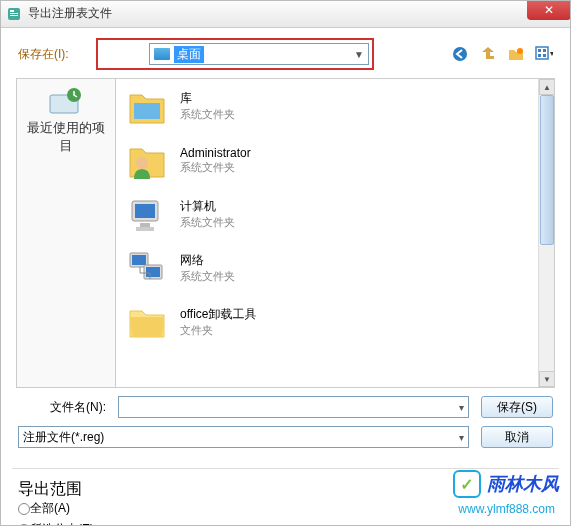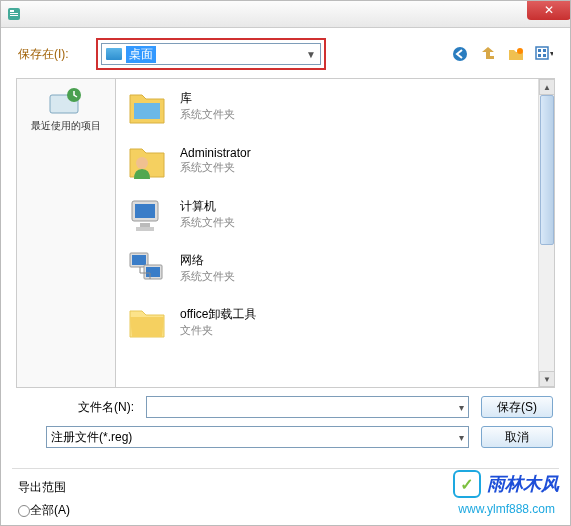--- a/index.html
+++ b/index.html
@@ -6,54 +6,54 @@
     body { width: 571px; height: 526px; background: #fff; overflow: hidden; position: relative; }
     
     .titlebar { height: 28px; background: linear-gradient(#fdfdfd, #e8e8e8); border-bottom: 1px solid #ccc; display: flex; align-items: center; padding: 0 6px; position: relative; }
     .titlebar-icon { width: 16px; height: 16px; margin-right: 6px; display: flex; align-items: center; justify-content: center; }
     .titlebar-text { font-size: 12px; color: #333; }
     .close-btn { position: absolute; right: 0; top: 0; width: 44px; height: 20px; background: linear-gradient(#e06060, #c83030); border-radius: 0 0 4px 4px; color: #fff; display: flex; align-items: center; justify-content: center; font-size: 12px; cursor: pointer; }
     
     .toolbar-row { display: flex; align-items: center; padding: 10px 18px 8px 18px; gap: 8px; }
     .save-in-label { font-size: 12px; color: #a16207; width: 70px; }
     .location-box { border: 2px solid #d03030; padding: 3px; display: inline-block; }
-    .location-dropdown { width: 220px; height: 22px; border: 1px solid #7e9db9; display: flex; align-items: center; padding: 0 4px; background: #fff; font-size: 12px; }
+    .location-dropdown { width: 220px; height: 22px; border: 1px solid #7e9db9; display: flex; align-items: center; padding: 0 4px; background: #fff; font-size: 12px; margin-left: 48px; }
     .location-dropdown .loc-icon { width: 16px; height: 12px; background: linear-gradient(#5bb5e8, #2e8fd0); margin-right: 4px; border-radius: 1px; }
     .location-selected { background: #3399ff; color: #fff; padding: 0 3px; }
     .dropdown-arrow { margin-left: auto; font-size: 10px; color: #555; }
     .spacer { flex: 1; }
     .nav-icons { display: flex; gap: 10px; align-items: center; }
     .nav-icon { width: 18px; height: 18px; display: flex; align-items: center; justify-content: center; cursor: pointer; }
     
     .main-area { display: flex; height: 310px; }
     .places-bar { width: 100px; border: 1px solid #ccc; margin-left: 16px; background: #f9f9f9; padding-top: 4px; }
-    .place-item { text-align: center; padding: 4px; font-size: 10px; color: #333; }
+    .place-item { text-align: center; padding: 4px; font-size: 13px; color: #333; }
     .place-icon-wrap { display: flex; justify-content: center; margin-bottom: 2px; }
     
     .file-list { flex: 1; border: 1px solid #ccc; border-left: none; margin-right: 16px; background: #fff; overflow-y: auto; position: relative; }
     .file-item { display: flex; align-items: center; padding: 6px 10px; gap: 12px; }
     .file-icon { width: 42px; height: 42px; display: flex; align-items: center; justify-content: center; flex-shrink: 0; }
     .file-info { display: flex; flex-direction: column; }
     .file-name { font-size: 12px; color: #000; }
     .file-type { font-size: 11px; color: #888; }
     
     .scrollbar { position: absolute; right: 0; top: 0; width: 16px; height: 100%; background: #f0f0f0; border-left: 1px solid #ddd; }
     .scroll-thumb { width: 14px; height: 150px; background: linear-gradient(90deg,#d8e8f8,#b8d0e8); margin: 16px auto 0; border: 1px solid #9cb8d8; border-radius: 2px; }
     .scroll-btn { width: 16px; height: 16px; background: #e8e8e8; border: 1px solid #ccc; display: flex; align-items: center; justify-content: center; font-size: 8px; color: #555; position: absolute; }
     
-    .bottom-fields { padding: 8px 18px; margin-left: 28px; }
+    .bottom-fields { padding: 8px 18px; }
     .field-row { display: flex; align-items: center; margin-bottom: 8px; }
     .field-label { width: 100px; font-size: 12px; text-align: right; padding-right: 12px; }
     .field-input { flex: 1; height: 22px; border: 1px solid #7e9db9; padding: 0 4px; font-size: 12px; background: #fff; margin-right: 12px; display: flex; align-items: center; }
     .field-btn { width: 72px; height: 22px; border: 1px solid #7ba7ce; background: linear-gradient(#f8fbfe, #d8e8f6); border-radius: 3px; font-size: 12px; cursor: pointer; display: flex; align-items: center; justify-content: center; }
     
     .separator { height: 1px; background: #ddd; margin: 4px 12px; }
     
     .export-range { padding: 6px 18px; }
-    .range-title { font-size: 12px; margin-bottom: 6px; }
+    .range-title { font-size: 16px; }
     .radio-row { display: flex; align-items: center; font-size: 12px; margin-bottom: 4px; }
     .radio { width: 12px; height: 12px; border: 1px solid #888; border-radius: 50%; display: inline-flex; align-items: center; justify-content: center; }
     .radio.checked::after { content: ''; width: 6px; height: 6px; background: #333; border-radius: 50%; }
     
     .watermark { position: absolute; right: 12px; bottom: 28px; display: flex; align-items: center; gap: 6px; }
     .wm-icon { width: 28px; height: 28px; border: 2px solid #1da8e0; border-radius: 6px; background: #fff; display: flex; align-items: center; justify-content: center; color: #7cc040; font-weight: bold; font-size: 16px; }
     .wm-text { color: #1d4ed8; font-size: 18px; font-weight: bold; font-style: italic; }
     .wm-url { position: absolute; right: 16px; bottom: 10px; color: #1da8e0; font-size: 12px; }
     
     .outer-border { position: absolute; inset: 0; border: 1px solid #bbb; pointer-events: none; }
@@ -63,20 +63,21 @@
 
 <div class="titlebar">
   <span class="titlebar-icon">
     <svg width="16" height="16">
         <rect x="2" y="2" width="12" height="12" fill="#4a9" rx="2"></rect>
         <rect x="4" y="4" width="4" height="2" fill="#fff"></rect>
         <rect x="4" y="7" width="8" height="1" fill="#fff"></rect>
         <rect x="4" y="9" width="8" height="1" fill="#fff"></rect>
       </svg>
   </span>
+  <span class="titlebar-text">导出注册表文件</span>
   <div class="close-btn">✕</div>
 </div>
 
 <div class="toolbar-row">
   <span class="save-in-label">保存在(I):</span>
   <div class="location-box">
     <div class="location-dropdown">
       <span class="loc-icon"></span>
       <span class="location-selected">桌面</span>
       <span class="dropdown-arrow">▼</span>

